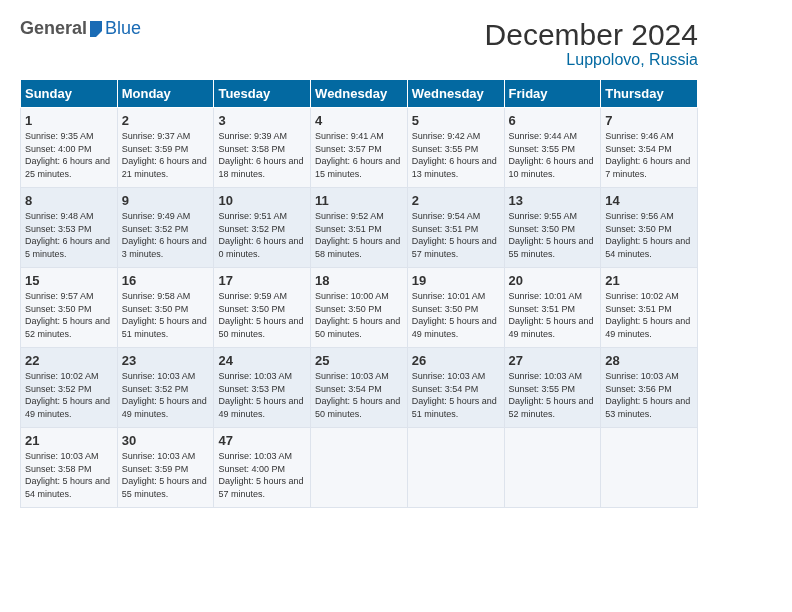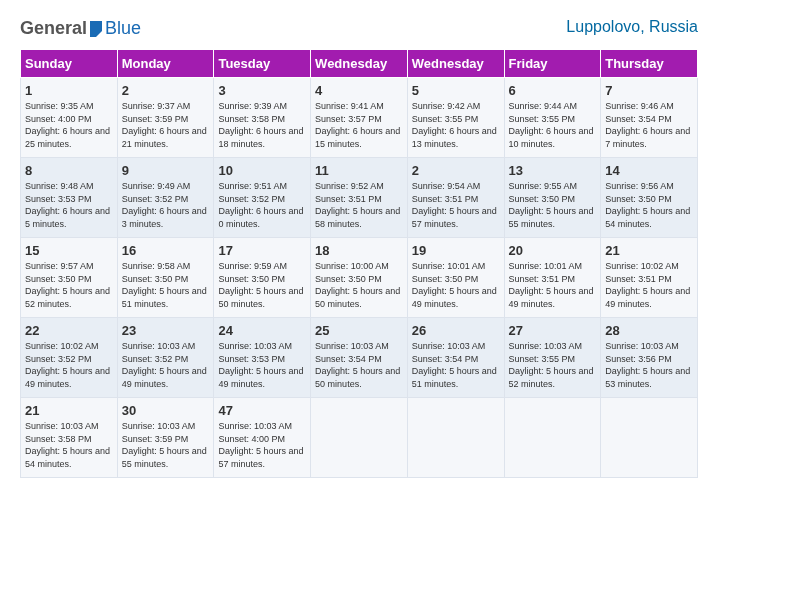--- a/index.html
+++ b/index.html
@@ -38,21 +38,21 @@
       font-size: 16px;
       font-weight: normal;
       color: #0369a1;
     }
     table {
       width: 100%;
       border-collapse: collapse;
       table-layout: fixed;
     }
     thead tr th {
-      background: #a21caf;
+      background: #0369a1;
       color: #fff;
       font-size: 13px;
       font-weight: bold;
       padding: 6px 4px;
       text-align: left;
       border: 1px solid #fff;
       margin-left: 30px;
     }
     tbody tr {
       vertical-align: top;
@@ -96,20 +96,21 @@
     <div class="logo">
       <div class="logo-wrapper">
         <span class="logo-g">General</span>
         <svg width="16" height="16" viewBox="0 0 16 16" style="margin: 0 1px;">
           <polygon points="2,0 14,0 14,10 8,16 2,16" fill="#1a6bb5"></polygon>
         </svg>
         <span class="logo-b">Blue</span>
       </div>
     </div>
     <div class="title-area">
+      <h1>December 2024</h1>
       <h2>Luppolovo, Russia</h2>
     </div>
   </div>
 
   <table>
     <thead>
       <tr id="header-row">
       <th>Sunday</th>
           <th>Monday</th>
           <th>Tuesday</th>

